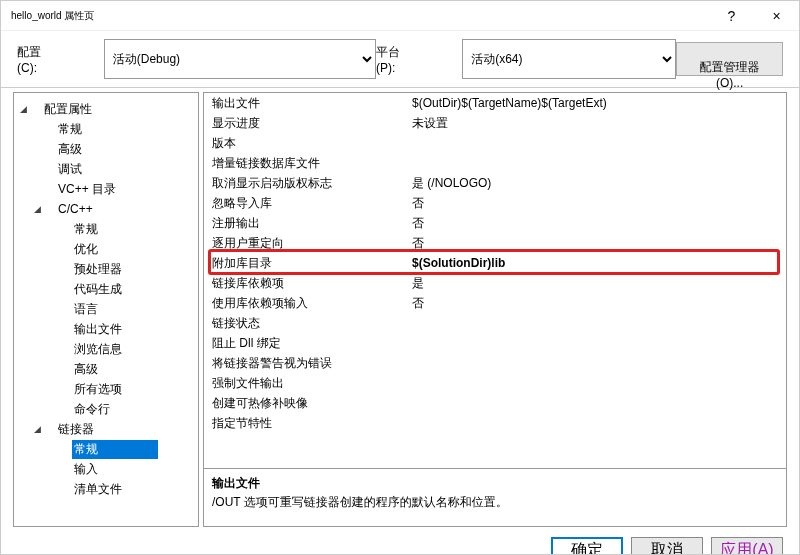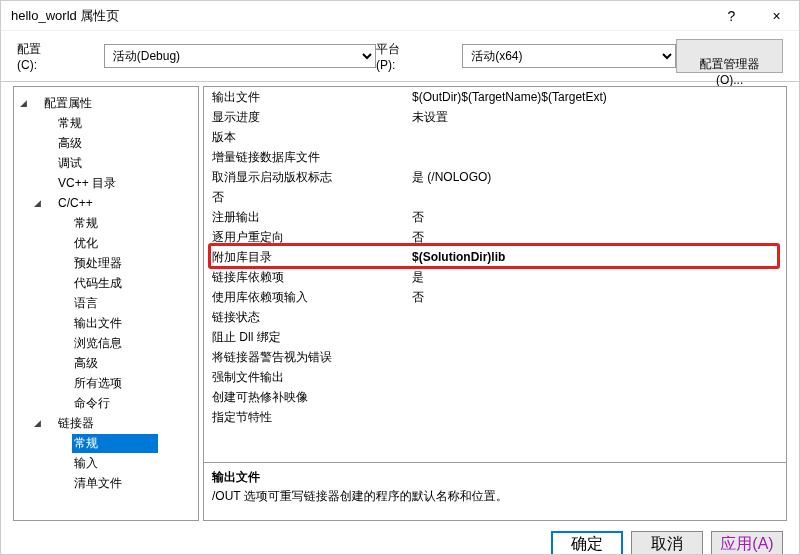--- a/index.html
+++ b/index.html
@@ -1,22 +1,22 @@
 <!DOCTYPE html>
 <html><head>
 <meta charset="utf-8">
 <style>
 * { box-sizing: border-box; margin: 0; padding: 0; font-family: "Microsoft YaHei", "Segoe UI", sans-serif; font-size: 12px; }
 body { background: #fff; width: 800px; height: 555px; overflow: hidden; border: 1px solid #ccc; }
 .titlebar { height: 30px; display: flex; align-items: center; padding-left: 10px; border-bottom: 1px solid #eee; }
-.titlebar .title { flex: 1; font-size: 13px; }
+.titlebar .title { flex: 1; font-size: 10px; }
 .titlebar .btn { width: 45px; height: 30px; display: flex; align-items: center; justify-content: center; font-size: 14px; }
 .config-row { display: flex; align-items: center; padding: 8px 16px; gap: 0; }
 .config-row label { font-size: 12px; }
-.config-row select { height: 24px; border: 1px solid #999; padding: 0 4px; font-size: 12px; background: #fff; margin-left: 44px; }
+.config-row select { height: 40px; border: 1px solid #999; padding: 0 4px; font-size: 12px; background: #fff; margin-left: 44px; }
 .config-row select.config-sel { width: 280px; }
 .config-row select.platform-sel { width: 220px; }
 .config-row button.cfg-mgr { height: 24px; padding: 16px 10px; border: 1px solid #aaa; background: #e8e8e8; font-size: 12px; }
 .main { display: flex; border-top: 1px solid #ccc; height: 440px; padding: 4px 12px 0 12px; gap: 4px; }
 .tree { width: 186px; border: 1px solid #999; padding: 6px 2px; overflow-y: auto; overflow-x: hidden; }
 .tree ul { list-style: none; }
 .tree li { white-space: nowrap; }
 .tree .node { display: flex; align-items: center; height: 20px; padding-left: 4px; cursor: default; }
 .tree .tri { display: inline-block; width: 10px; font-size: 9px; color: #444; }
 .tree .lbl { padding: 1px 2px; margin-left: 12px; }
@@ -213,20 +213,21 @@
           </div>
           <div class="row">
             <span class="k">增量链接数据库文件</span>
             <span class="v"></span>
           </div>
           <div class="row">
             <span class="k">取消显示启动版权标志</span>
             <span class="v">是 (/NOLOGO)</span>
           </div>
           <div class="row">
+            <span class="k">忽略导入库</span>
             <span class="v">否</span>
           </div>
           <div class="row">
             <span class="k">注册输出</span>
             <span class="v">否</span>
           </div>
           <div class="row">
             <span class="k">逐用户重定向</span>
             <span class="v">否</span>
           </div>

